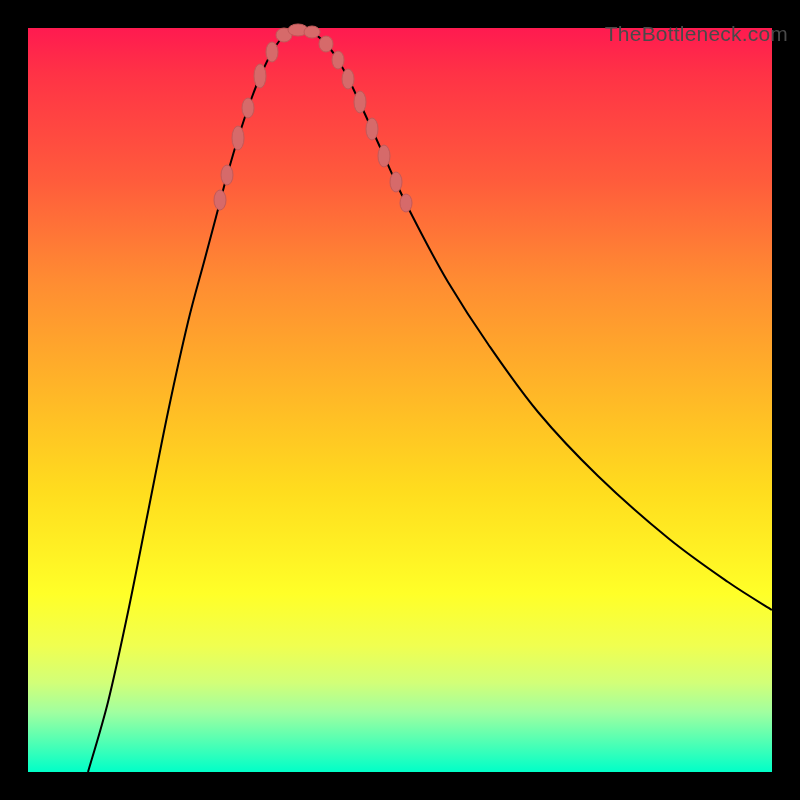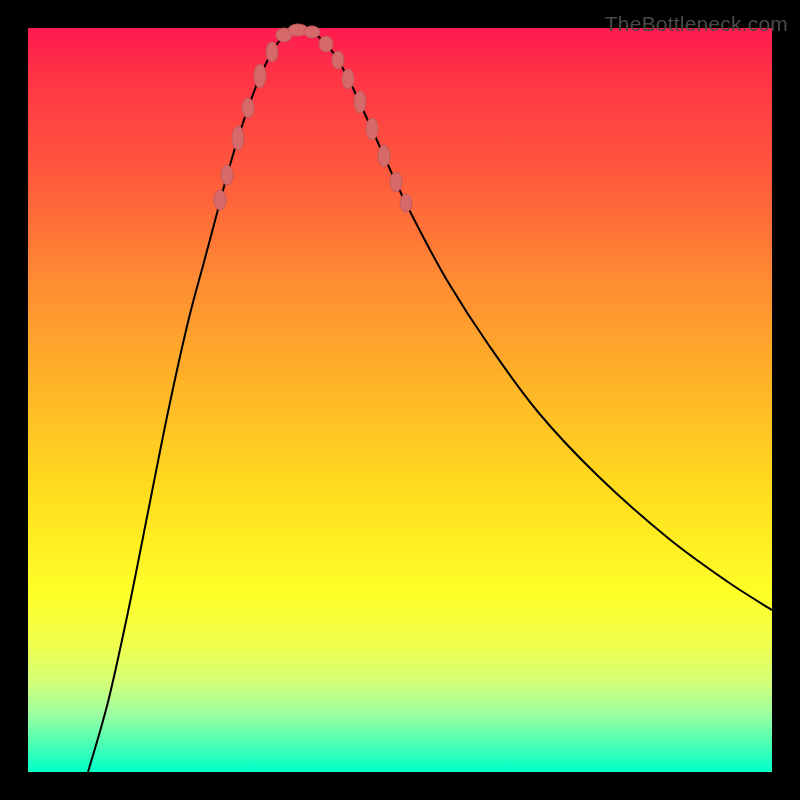--- a/index.html
+++ b/index.html
@@ -28,21 +28,21 @@
       #ffff28 76%,
       #f0ff50 83%,
       #d2ff78 88%,
       #a0ffa0 92%,
       #50ffb4 96%,
       #00ffc8 100%
     );
   }
   .watermark {
     position: absolute;
-    top: 12px;
+    top: 22px;
     right: 12px;
     color: #4a4a4a;
     font-size: 21px;
     font-weight: 500;
     letter-spacing: 0.2px;
     margin-left: 44px;
   }
   svg.plot {
     position: absolute;
     left: 0;

